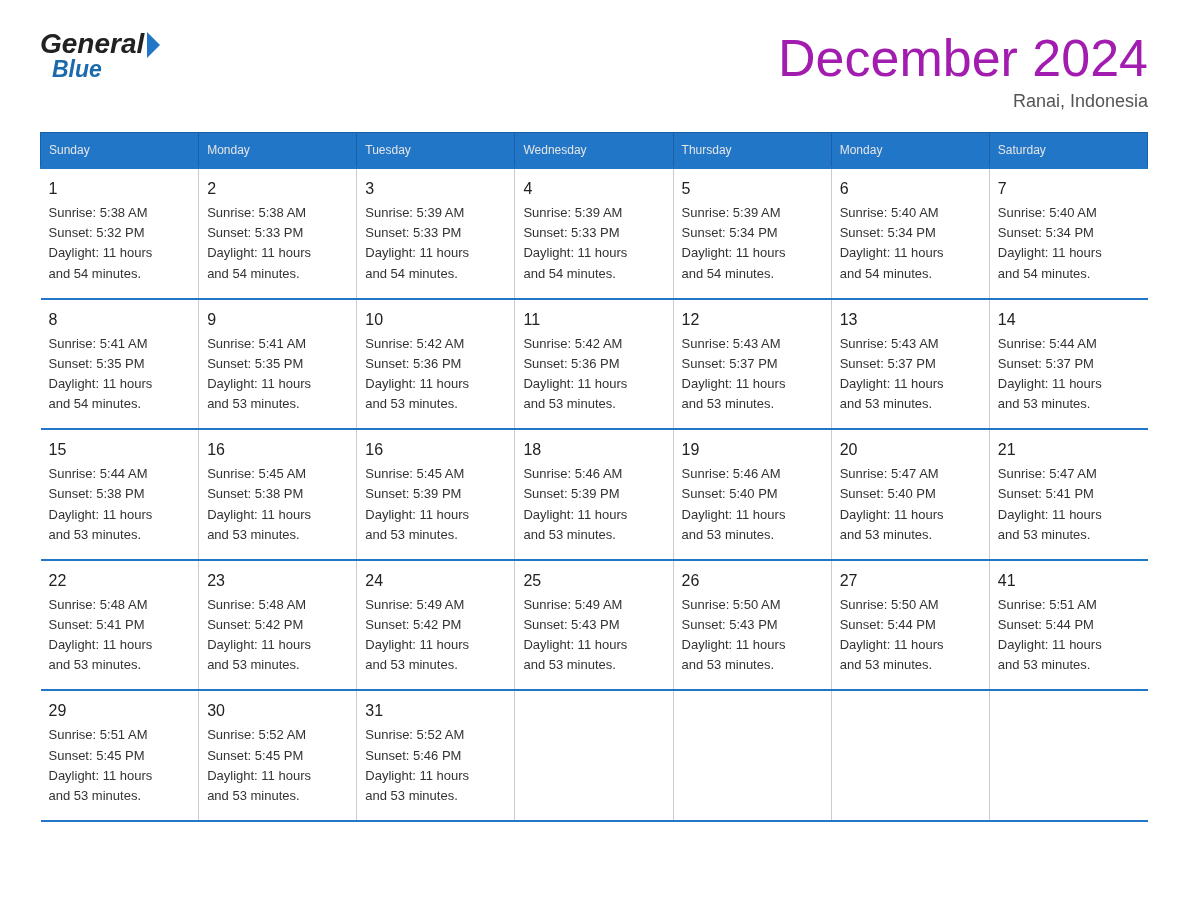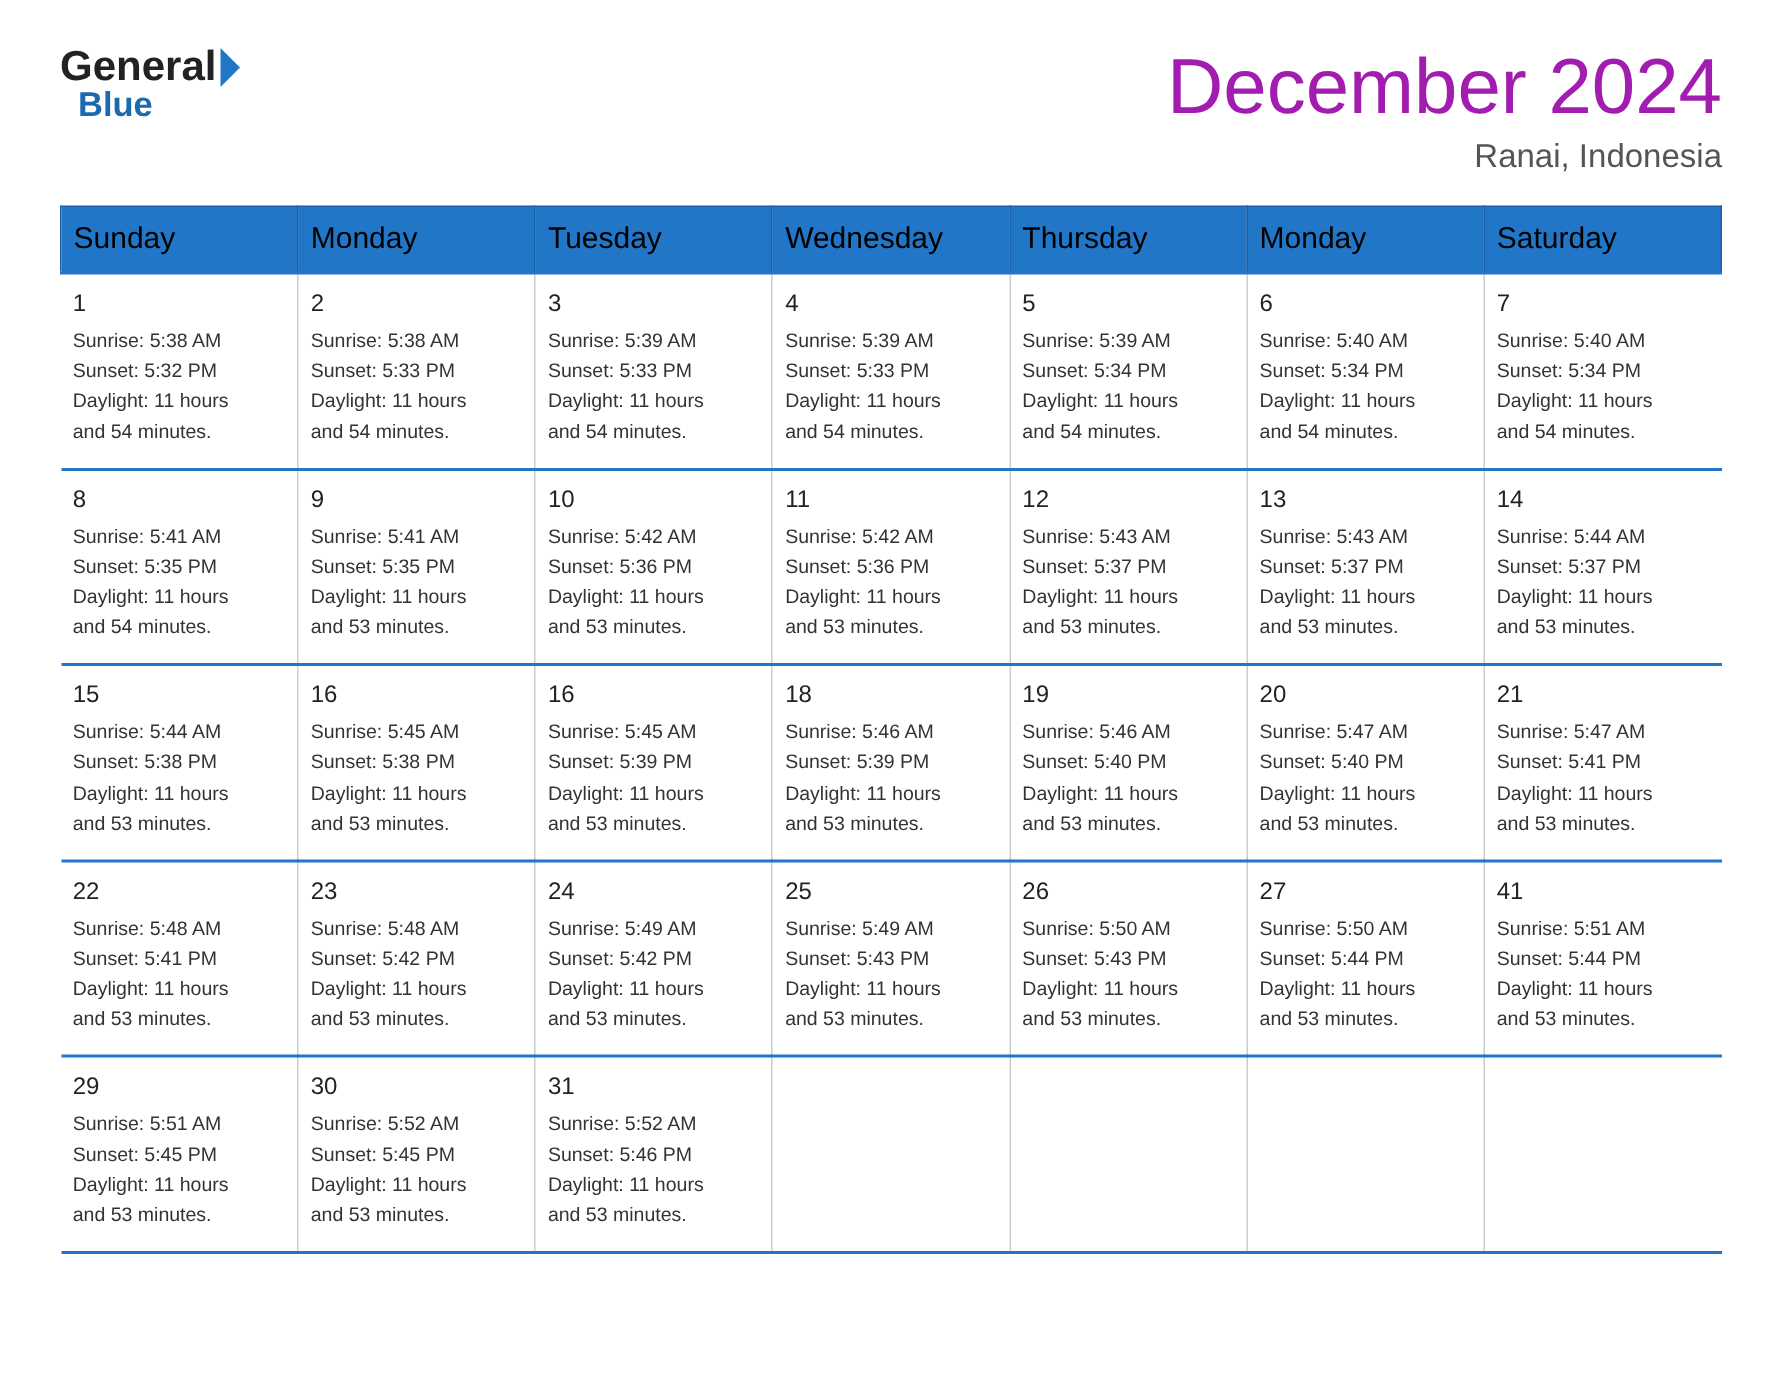--- a/index.html
+++ b/index.html
@@ -14,20 +14,21 @@
     .header-section {
       display: flex;
       justify-content: space-between;
       align-items: flex-start;
       margin-bottom: 20px;
     }
     .logo {
       display: flex;
       align-items: center;
       gap: 0;
+      font-style: italic;
     }
     .logo-combined {
       display: flex;
       flex-direction: column;
       line-height: 1;
     }
     .logo-row1 {
       display: flex;
       align-items: center;
     }
@@ -40,34 +41,34 @@
     .title-section {
       text-align: right;
     }
     .calendar-title {
       font-size: 52px;
       font-weight: normal;
       color: #a21caf;
       line-height: 1.1;
     }
     .calendar-subtitle {
-      font-size: 22px;
+      font-size: 18px;
       color: #555;
       margin-top: 4px;
     }
     .calendar-table {
       width: 100%;
       border-collapse: collapse;
       table-layout: fixed;
     }
     .calendar-table th {
       background-color: #2176c7;
-      color: #000000;
+      color: #e5e5e5;
       padding: 10px 8px;
-      font-size: 20px;
+      font-size: 12px;
       font-weight: normal;
       text-align: left;
       border: 1px solid #1a60a8;
     }
     .calendar-table td {
       vertical-align: top;
       padding: 8px 8px 14px 8px;
       border-right: 1px solid #ccc;
       font-size: 13px;
       line-height: 1.5;

